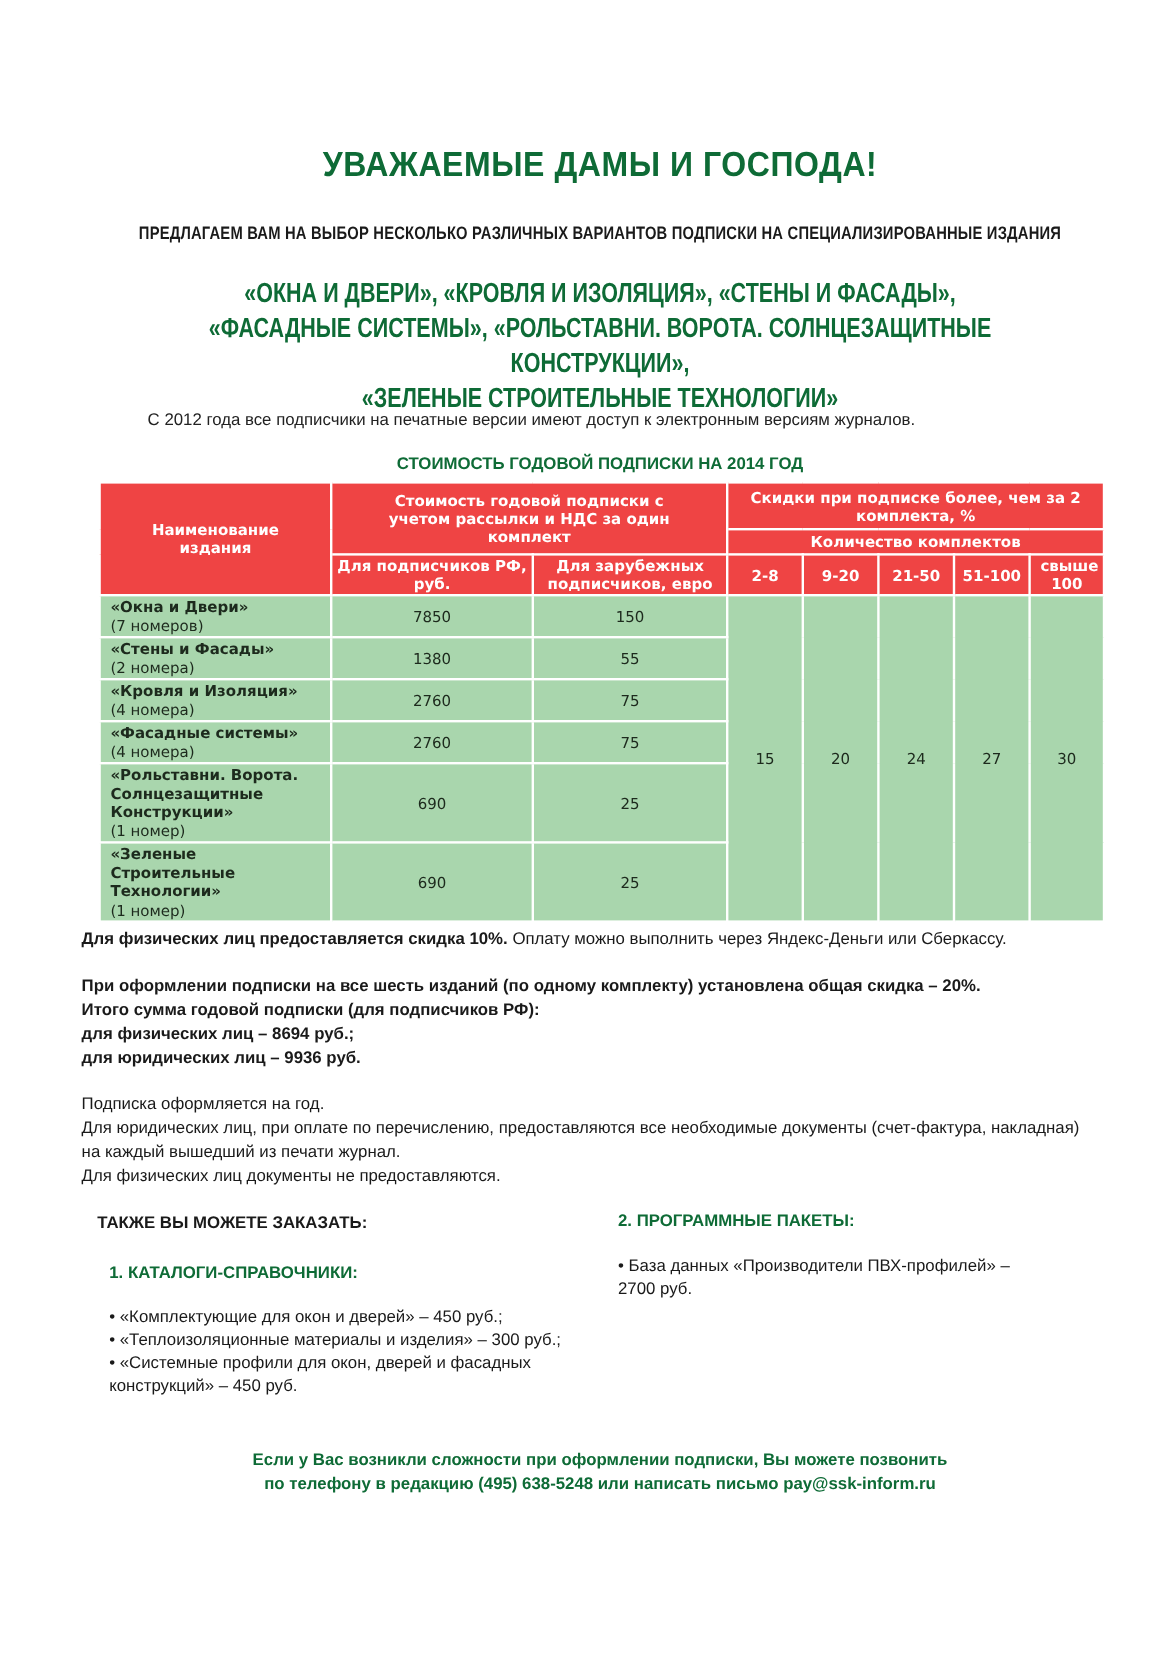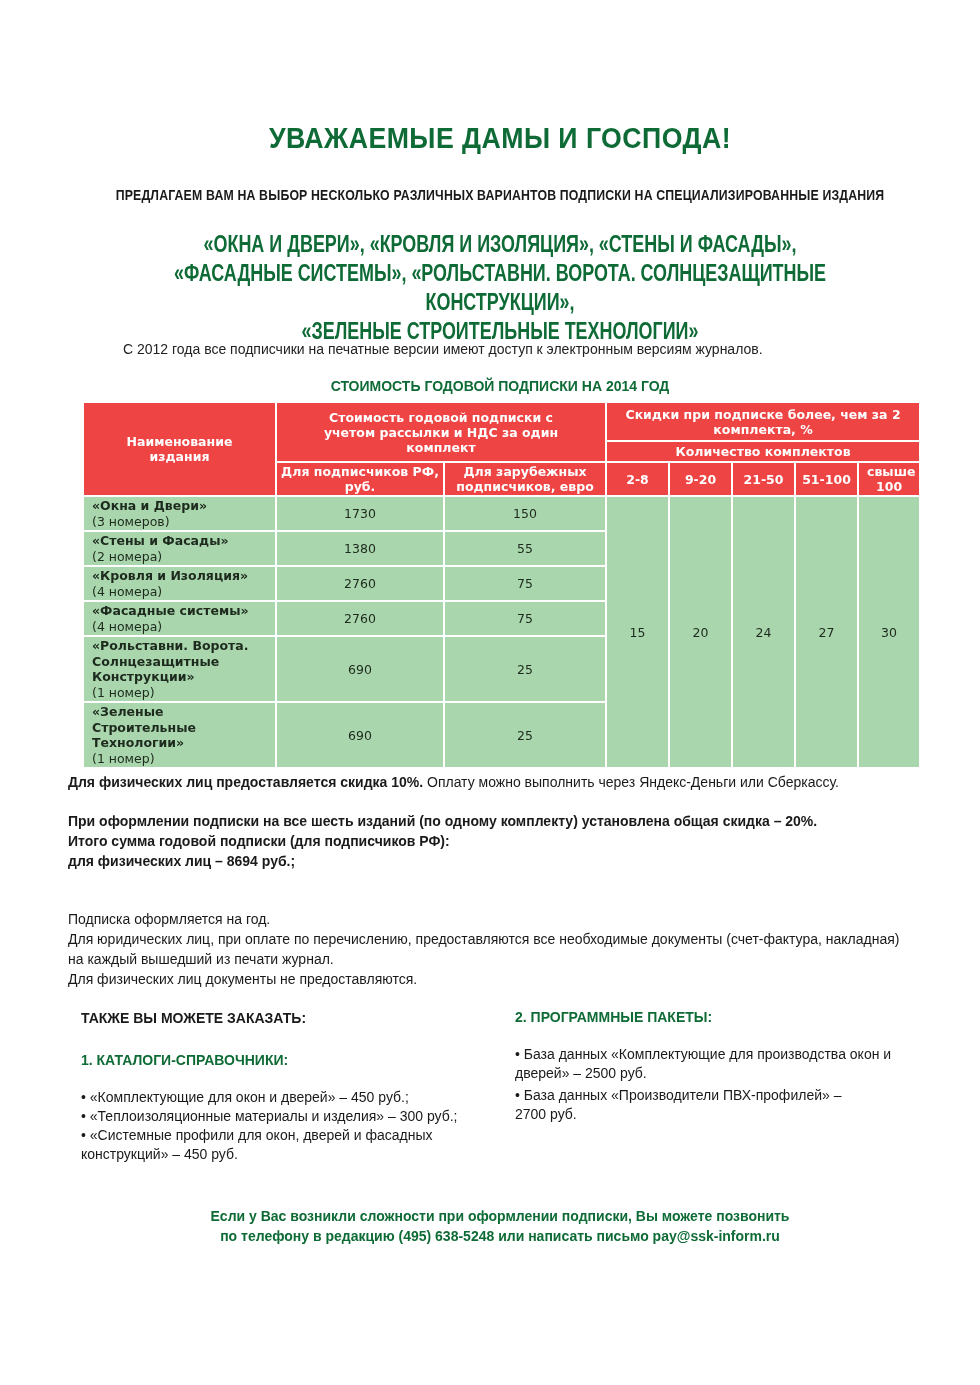--- a/index.html
+++ b/index.html
@@ -98,23 +98,23 @@
     <th>Для зарубежных подписчиков, евро</th>
     <th>2-8</th>
     <th>9-20</th>
     <th>21-50</th>
     <th>51-100</th>
     <th style="padding:0 8px">свыше 100</th>
   </tr>
   <tr style="height:35px">
     <td class="name">
           <b>«Окна и Двери»</b>
-          <span>(3 номеров)</span>
-        </td>
-    <td>1730</td>
+          <span>(7 номеров)</span>
+        </td>
+    <td>7850</td>
     <td>150</td>
     <td rowspan="6">15</td>
     <td rowspan="6">20</td>
     <td rowspan="6">24</td>
     <td rowspan="6">27</td>
     <td rowspan="6">30</td>
   </tr>
   <tr style="height:35px">
     <td class="name">
           <b>«Стены и Фасады»</b>
@@ -159,43 +159,43 @@
   </table>
 
 <div class="p" style="top:772px">
   <b>Для физических лиц предоставляется скидка 10%.</b><span> Оплату можно выполнить через Яндекс-Деньги или Сберкассу.</span>
 </div>
 
 <div class="p" style="top:811px; font-weight:bold">
   <div>При оформлении подписки на все шесть изданий (по одному комплекту) установлена общая скидка – 20%.</div>
   <div>Итого сумма годовой подписки (для подписчиков РФ):</div>
   <div>для физических лиц – 8694 руб.;</div>
+  <div>для юридических лиц – 9936 руб.</div>
 </div>
 
 <div class="p" style="top:909px; width:845px">
   <div>Подписка оформляется на год.</div>
   <div>Для юридических лиц, при оплате по перечислению, предоставляются все необходимые документы (счет-фактура, накладная) на каждый вышедший из печати журнал.</div>
   <div>Для физических лиц документы не предоставляются.</div>
 </div>
 
 <div class="order-title">ТАКЖЕ ВЫ МОЖЕТЕ ЗАКАЗАТЬ:</div>
 
-<div class="col" style="left:81px; top:1051px">
+<div class="col" style="left:91px; top:1051px">
   <h3>1. КАТАЛОГИ-СПРАВОЧНИКИ:</h3>
   <ul>
     <li>• «Комплектующие для окон и дверей» – 450 руб.;</li>
     <li>• «Теплоизоляционные материалы и изделия» – 300 руб.;</li>
     <li>• «Системные профили для окон, дверей и фасадных конструкций» – 450 руб.</li>
   </ul>
 </div>
 
 <div class="col" style="left:515px; top:1008px; width:410px">
   <h3>2. ПРОГРАММНЫЕ ПАКЕТЫ:</h3>
   <ul>
-    <li style="margin-bottom:3px">• База данных «Комплектующие для производства окон и дверей» – 2500 руб.</li>
     <li style="width:360px">• База данных «Производители ПВХ-профилей» – 2700 руб.</li>
   </ul>
 </div>
 
 <div class="contact">
   <div>Если у Вас возникли сложности при оформлении подписки, Вы можете позвонить</div>
   <div>по телефону в редакцию (495) 638-5248 или написать письмо pay@ssk-inform.ru</div>
 </div>
 
 </body></html>

